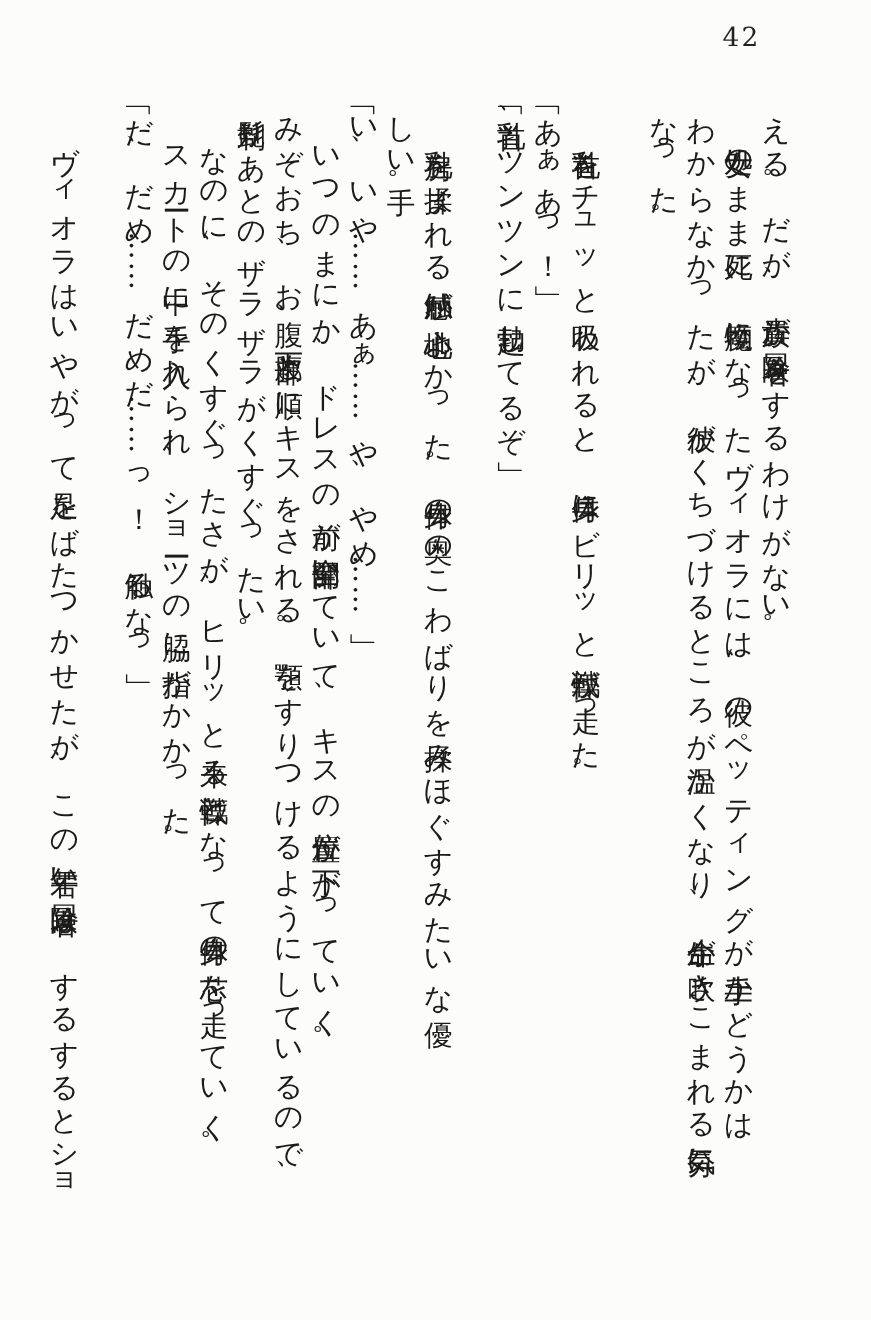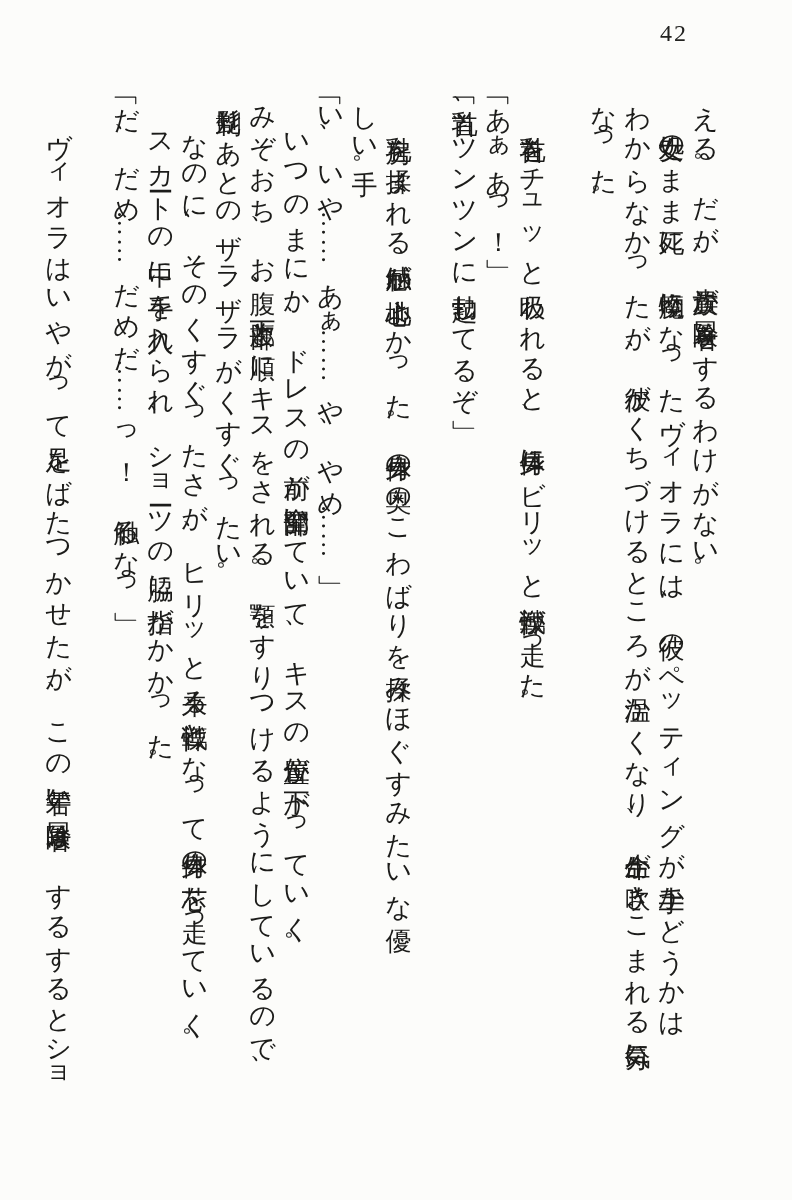--- a/index.html
+++ b/index.html
@@ -10,21 +10,20 @@
     width: 792px;
     height: 1200px;
     position: relative;
     background: #fcfcfa;
     overflow: hidden;
     font-family: "DejaVu Serif", "Liberation Serif", serif;
   }
   .page {
     position: absolute;
     inset: 0;
-    font-family: Liberation Serif, serif;
   }
   .page-num {
     position: absolute;
     top: 20px;
     left: 652px;
     width: 44px;
     text-align: center;
     font-size: 24px;
     color: #222220;
     letter-spacing: 2px;

